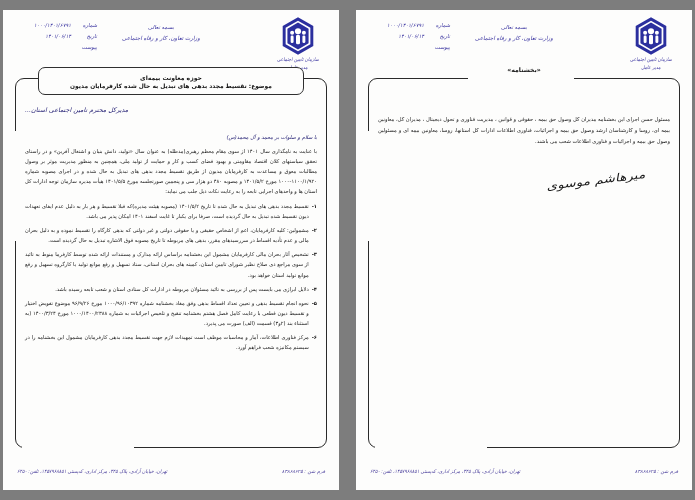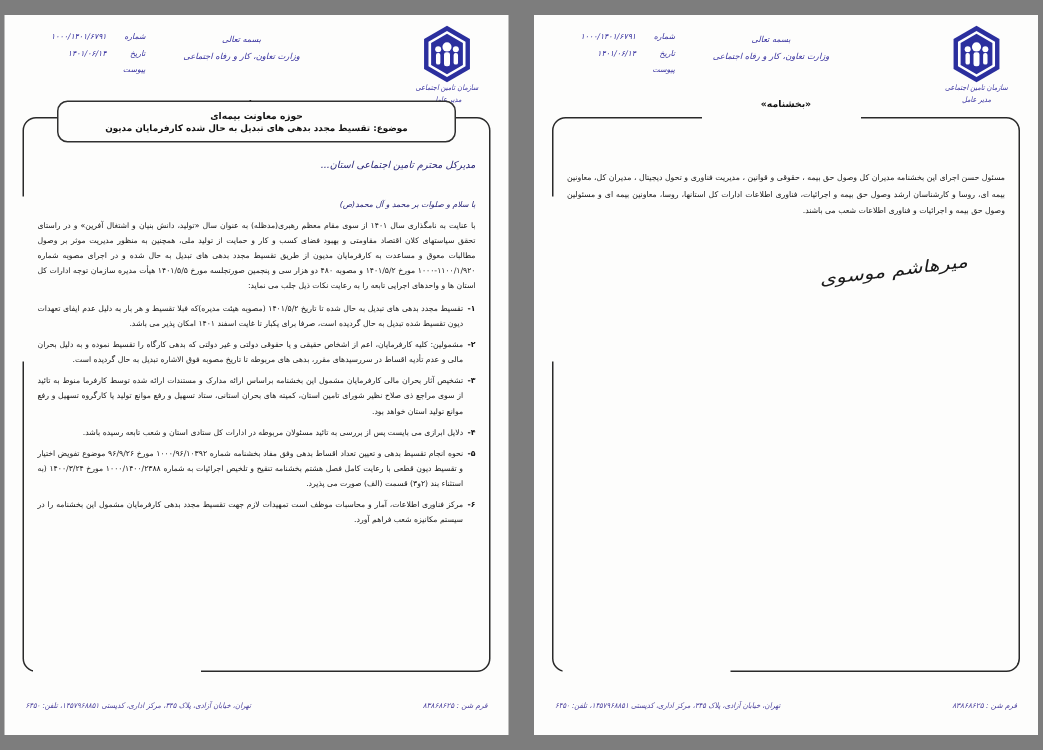--- a/index.html
+++ b/index.html
@@ -175,21 +175,21 @@
     top: 96px;
     right: 22px;
     left: 22px;
     bottom: 48px;
     color: #1b1b1b;
   }
   .addressee {
     font-size: 6.4px;
     font-style: italic;
     color: #262275;
-    text-align: right;
+    text-align: left;
     margin-bottom: 20px;
     letter-spacing: .2px;
   }
   .salutation {
     font-size: 5.2px;
     font-style: italic;
     color: #262275;
     text-align: right;
     margin-bottom: 6px;
   }

